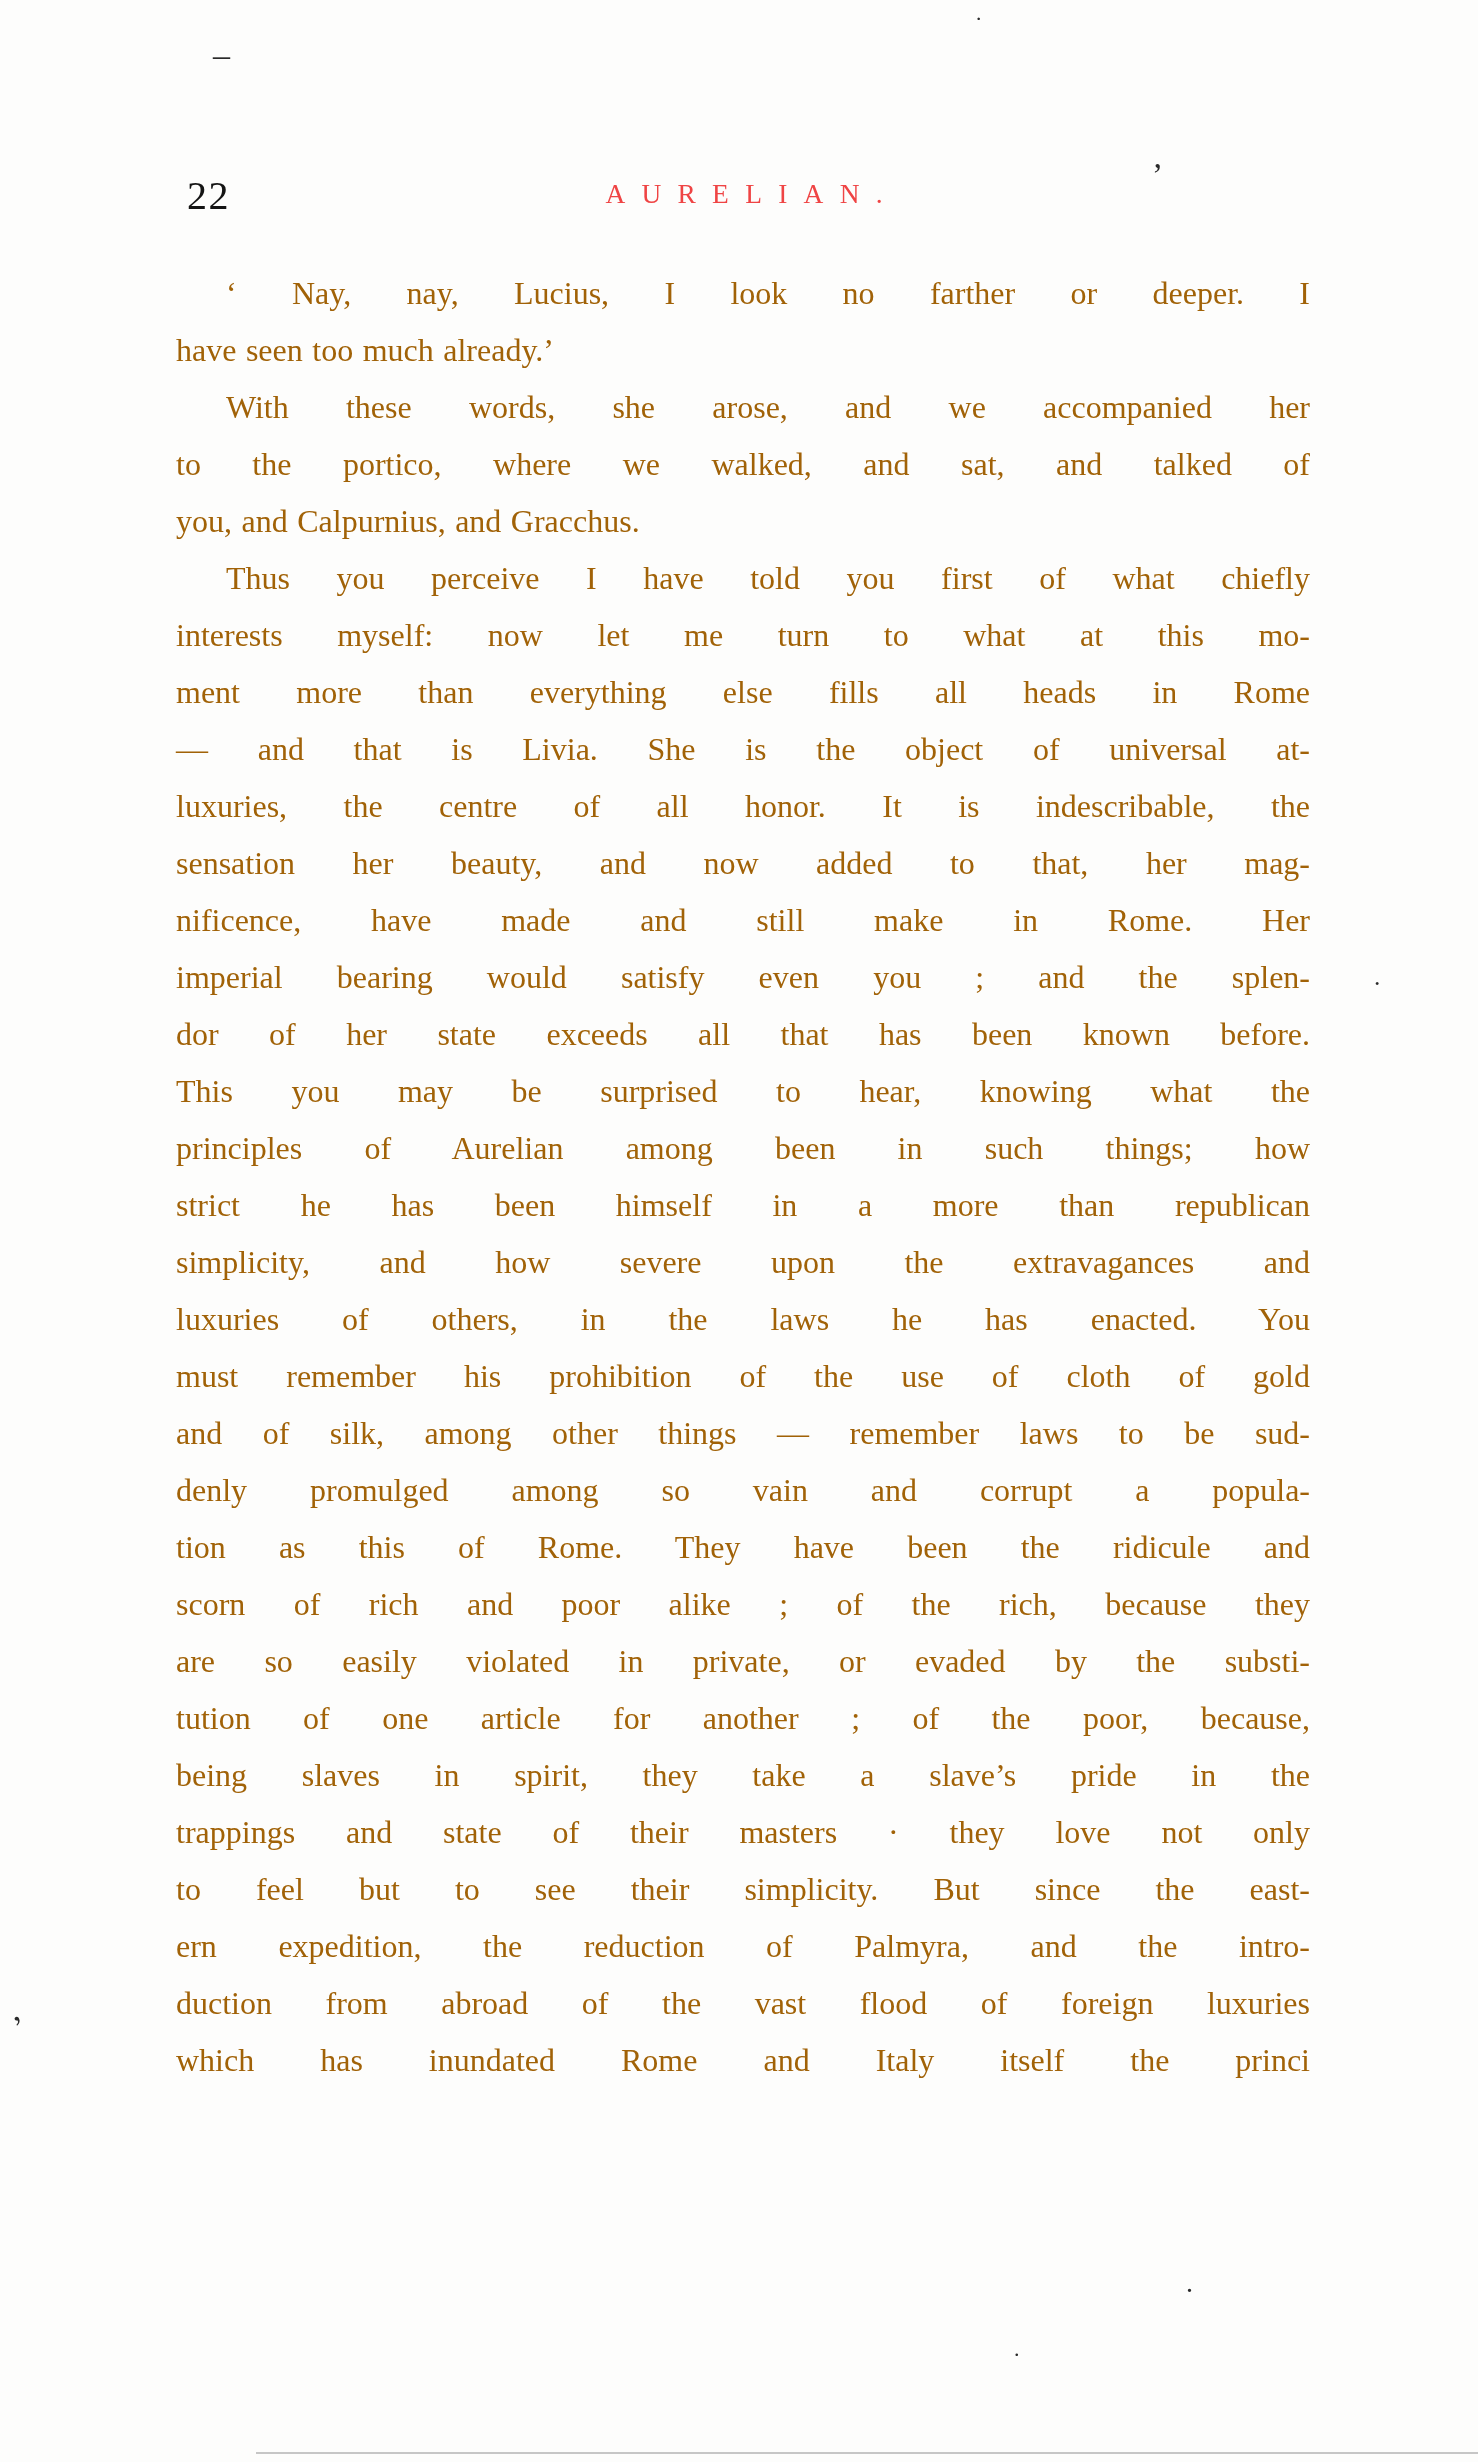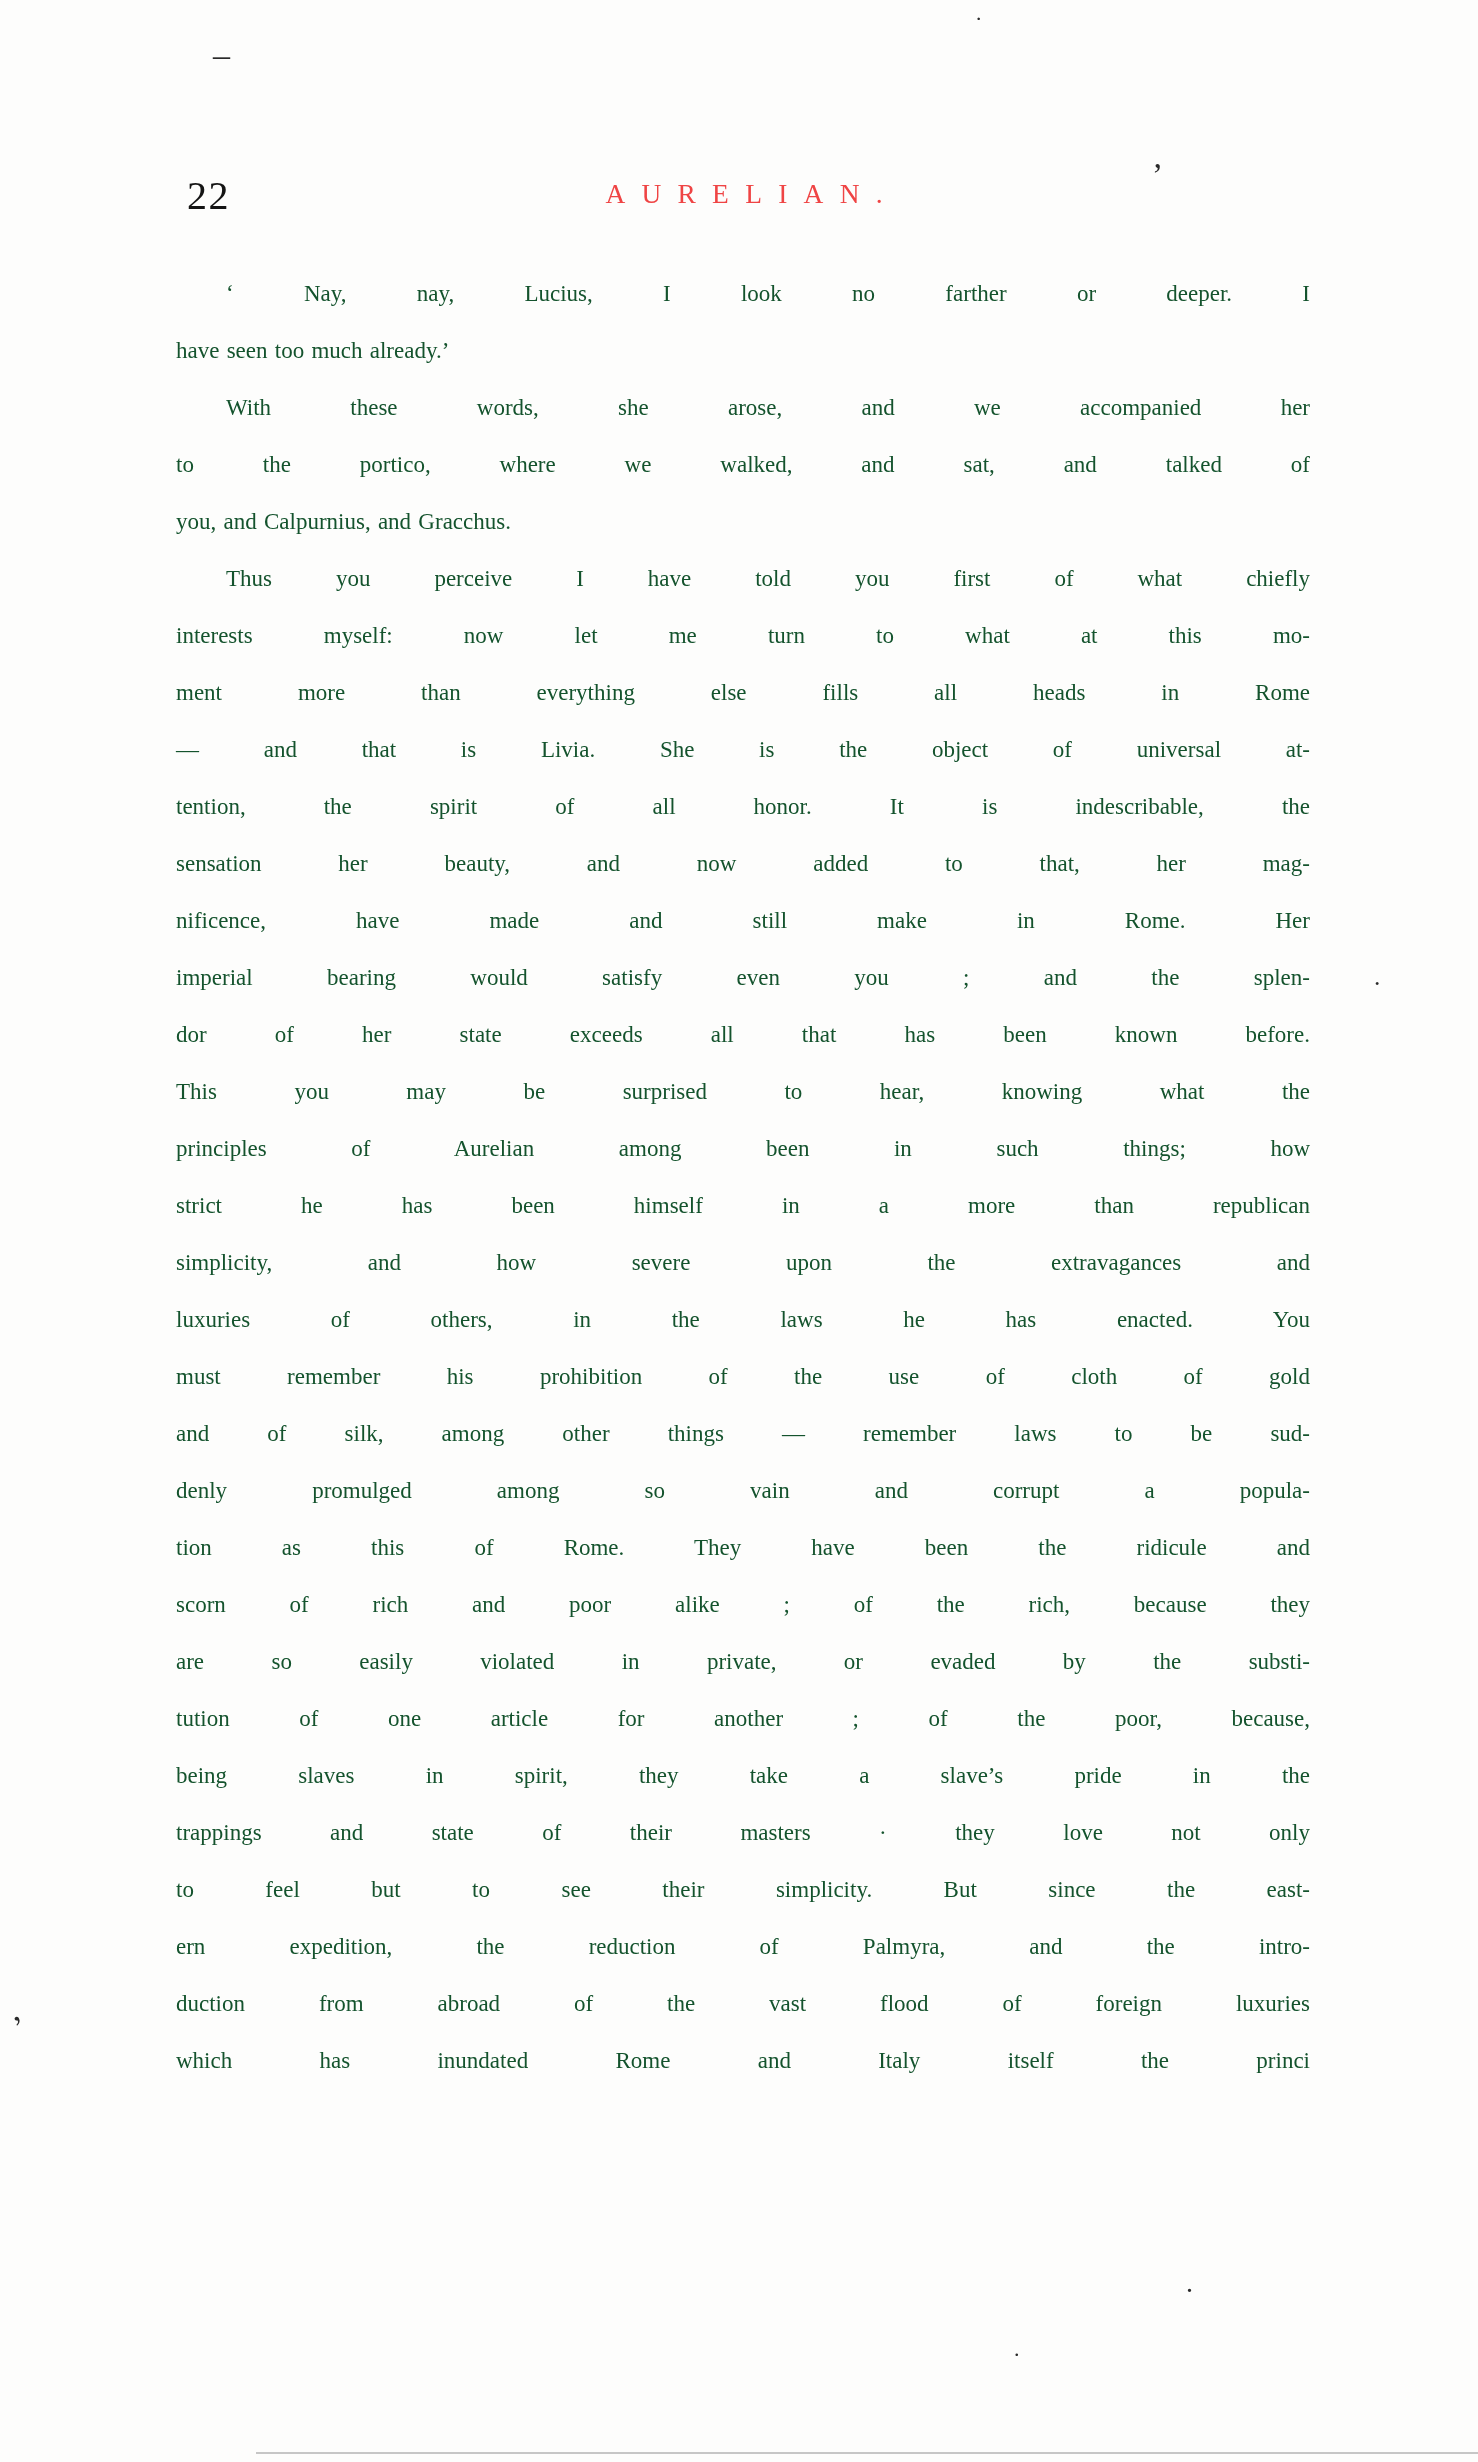--- a/index.html
+++ b/index.html
@@ -45,28 +45,28 @@
 
   
   .text-block {
     position: absolute;
     top: 265px;
     left: 176px;
     width: 1134px;
   }
   .paragraph { margin: 0; padding: 0; }
   .line {
-    font-size: 23px;
+    font-size: 32px;
     line-height: 57px;
     height: 57px;
     white-space: normal;
     text-align: justify;
     text-align-last: justify;
     word-spacing: 1.5px;
-    color: #14532d;
+    color: #a16207;
   }
   .line.first { text-indent: 50px; }
   .line.flush-left {
     text-align: right;
     text-align-last: left;
   }
 
   
   .scan-artifact {
     position: absolute;
@@ -116,21 +116,21 @@
       <div class="paragraph">
         <div class="line first">With these words, she arose, and we accompanied her</div>
         <div class="line">to the portico, where we walked, and sat, and talked of</div>
         <div class="line flush-left">you, and Calpurnius, and Gracchus.</div>
       </div>
       <div class="paragraph">
         <div class="line first">Thus you perceive I have told you first of what chiefly</div>
         <div class="line">interests myself: now let me turn to what at this mo-</div>
         <div class="line">ment more than everything else fills all heads in Rome</div>
         <div class="line">— and that is Livia.  She is the object of universal at-</div>
-        <div class="line">tention, the spirit of all honor.  It is indescribable, the</div>
+        <div class="line">luxuries, the centre of all honor.  It is indescribable, the</div>
         <div class="line">sensation her beauty, and now added to that, her mag-</div>
         <div class="line">nificence, have made and still make in Rome.  Her</div>
         <div class="line">imperial bearing would satisfy even you ; and the splen-</div>
         <div class="line">dor of her state exceeds all that has been known before.</div>
         <div class="line">This you may be surprised to hear, knowing what the</div>
         <div class="line">principles of Aurelian among been in such things; how</div>
         <div class="line">strict he has been himself in a more than republican</div>
         <div class="line">simplicity, and how severe upon the extravagances and</div>
         <div class="line">luxuries of others, in the laws he has enacted.  You</div>
         <div class="line">must remember his prohibition of the use of cloth of gold</div>

